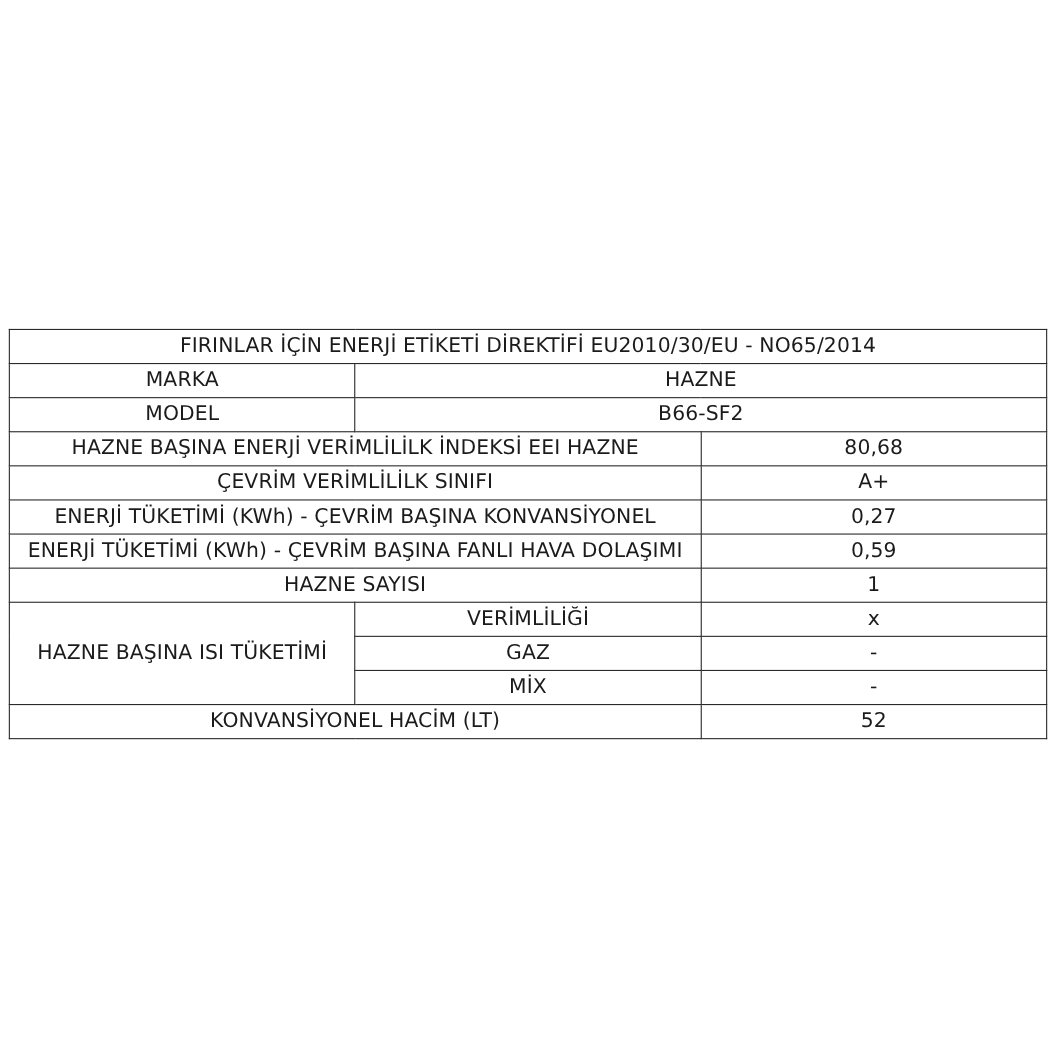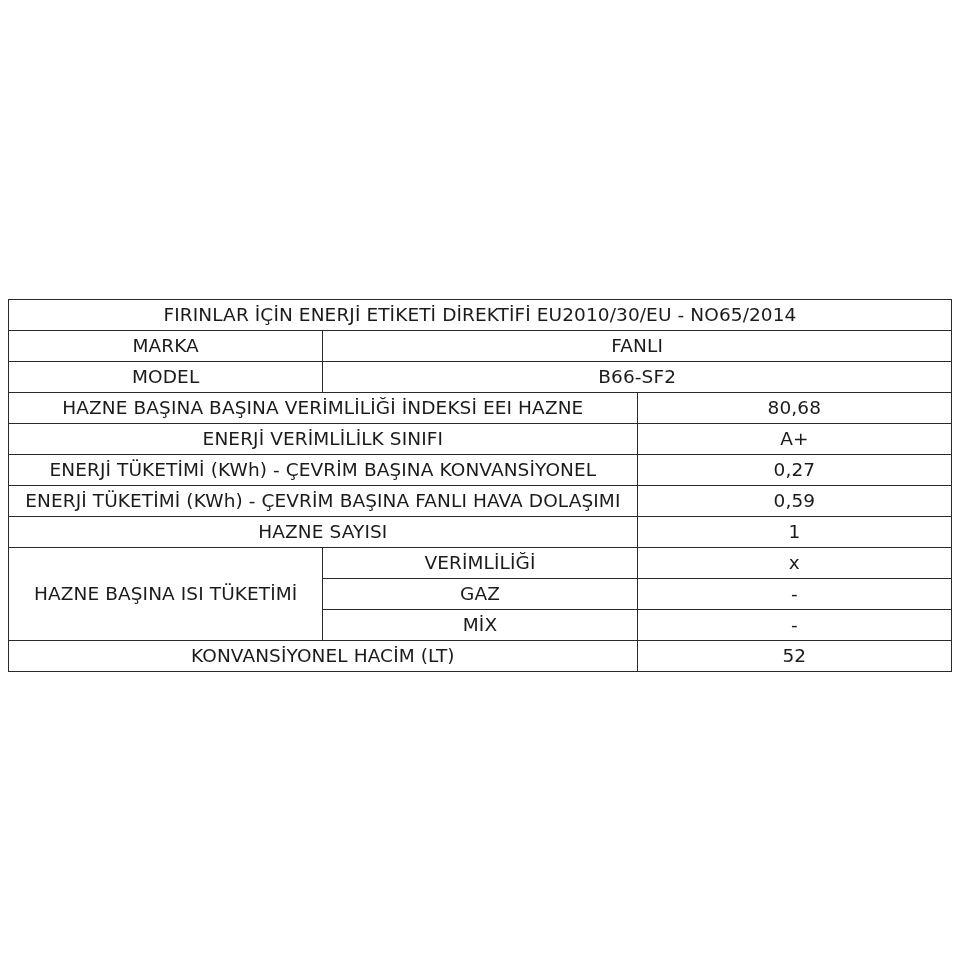--- a/index.html
+++ b/index.html
@@ -62,35 +62,35 @@
 <div class="page">
   <div class="table-wrap">
     <table class="energy-label">
       <tbody>
         <tr>
           <td class="title-cell" colspan="3">FIRINLAR İÇİN ENERJİ ETİKETİ DİREKTİFİ EU2010/30/EU - NO65/2014</td>
         </tr>
 
         <tr>
           <td class="col-label">MARKA</td>
-          <td class="col-mid" colspan="2">FANLI</td>
+          <td class="col-mid" colspan="2">HAZNE</td>
         </tr>
 
         <tr>
           <td class="col-label">MODEL</td>
           <td class="col-mid" colspan="2">B66-SF2</td>
         </tr>
 
         <tr>
-          <td colspan="2">HAZNE BAŞINA BAŞINA VERİMLİLİĞİ İNDEKSİ EEI HAZNE</td>
+          <td colspan="2">HAZNE BAŞINA ENERJİ VERİMLİLİLK İNDEKSİ EEI HAZNE</td>
           <td class="col-value value-cell">80,68</td>
         </tr>
 
         <tr>
-          <td colspan="2">ENERJİ VERİMLİLİLK SINIFI</td>
+          <td colspan="2">ÇEVRİM VERİMLİLİLK SINIFI</td>
           <td class="col-value value-cell">A+</td>
         </tr>
 
         <tr>
           <td colspan="2">ENERJİ TÜKETİMİ (KWh) - ÇEVRİM BAŞINA KONVANSİYONEL</td>
           <td class="col-value value-cell">0,27</td>
         </tr>
 
         <tr>
           <td colspan="2">ENERJİ TÜKETİMİ (KWh) - ÇEVRİM BAŞINA FANLI HAVA DOLAŞIMI</td>

